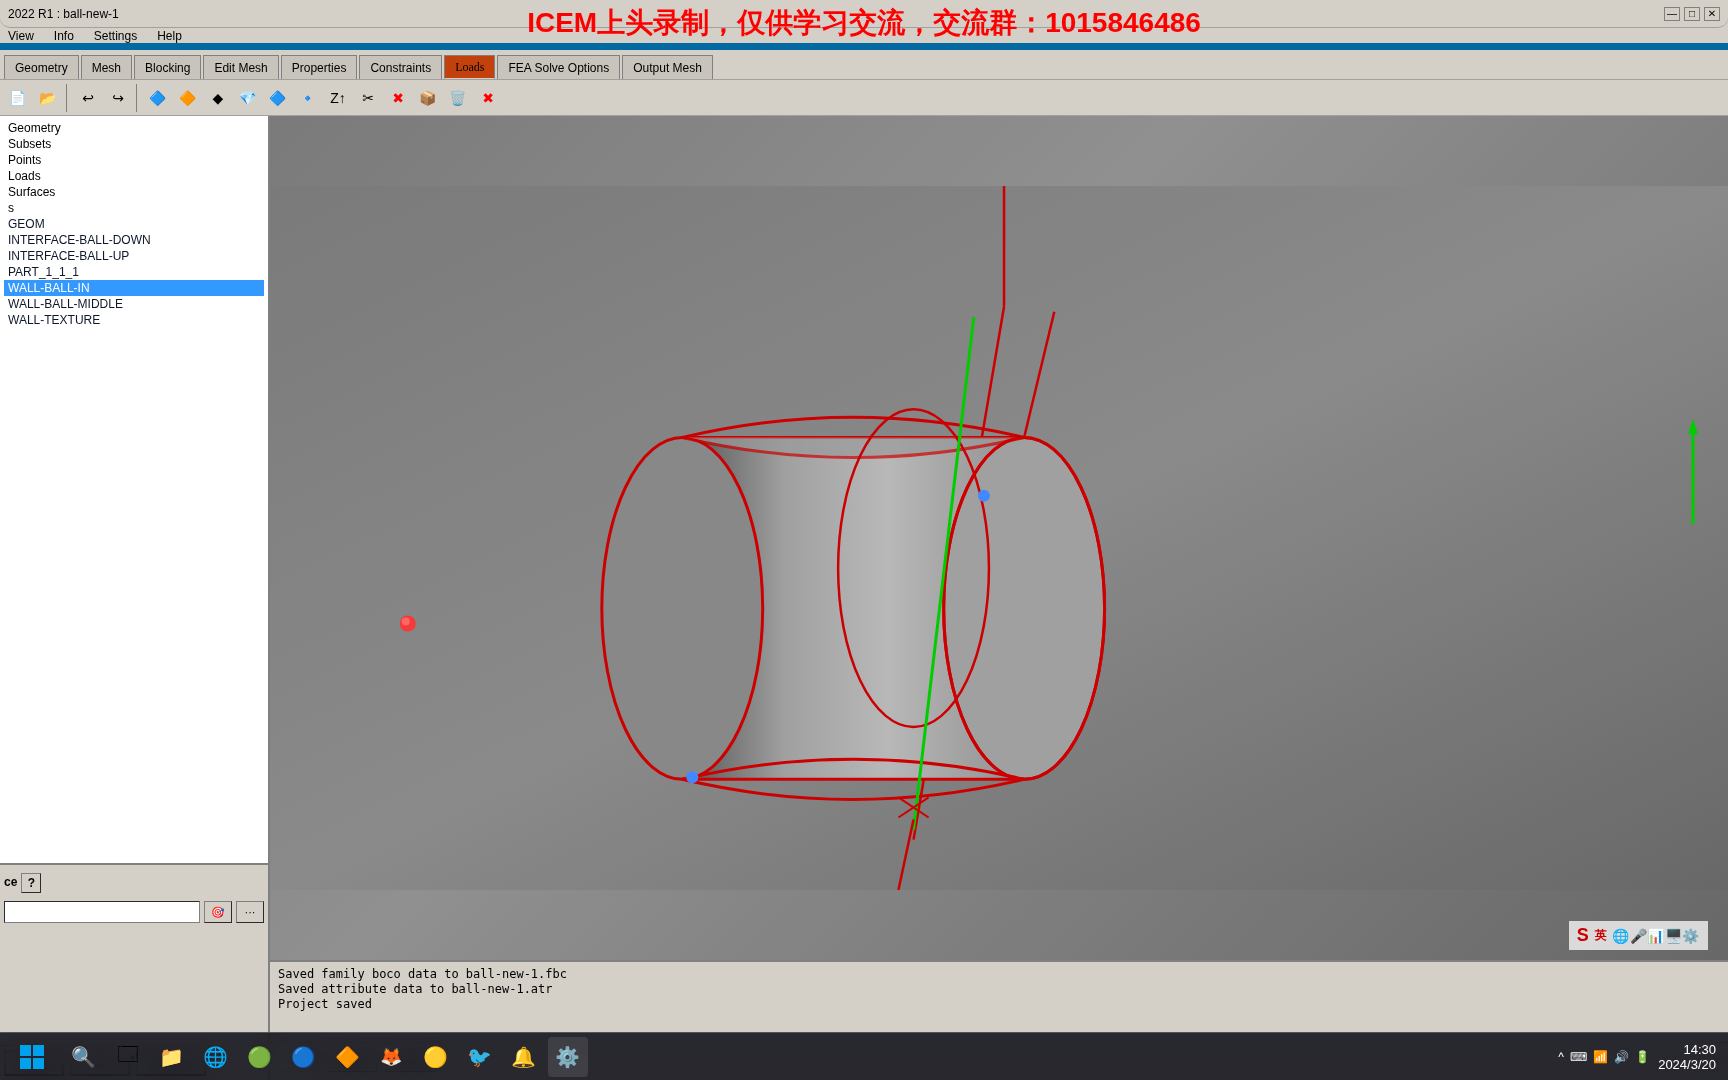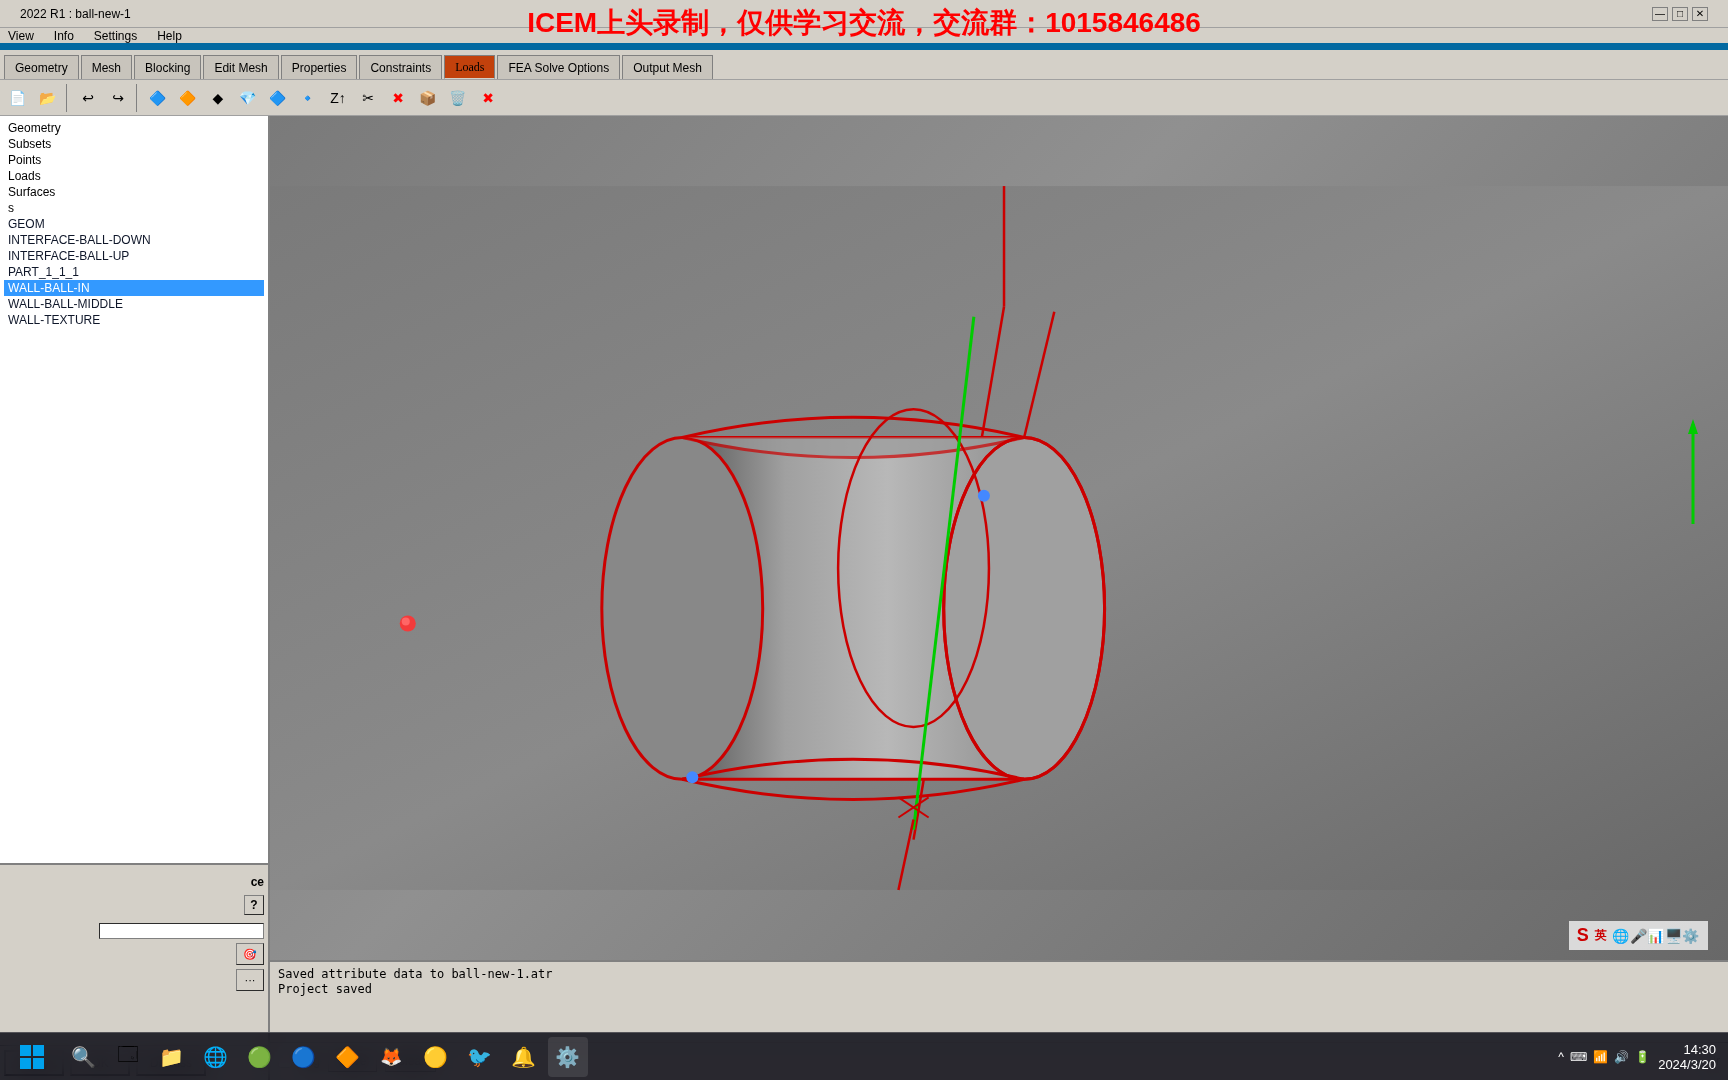--- a/index.html
+++ b/index.html
@@ -2,22 +2,23 @@
 <html><head>
   <meta charset="utf-8">
   <style>
     * { margin: 0; padding: 0; box-sizing: border-box; }
     body { width: 1728px; height: 1080px; overflow: hidden; background: #d4d0c8; font-family: 'Arial', sans-serif; font-size: 12px; position: relative; }
 
     
     #titlebar {
       width: 100%; height: 28px; background: #d4d0c8;
       display: flex; align-items: center; justify-content: space-between;
-      border-bottom: 1px solid #a0a0a0; padding: 0 20px;
+      border-bottom: 1px solid #a0a0a0; padding: 0 8px;
       position: relative;
+      border-radius: 10px;
     }
     #titlebar .title-text { font-size: 12px; color: #000; }
     #titlebar .window-controls { display: flex; gap: 4px; }
     #titlebar .win-btn { width: 16px; height: 14px; background: #d4d0c8; border: 1px solid #808080; display: flex; align-items: center; justify-content: center; font-size: 10px; cursor: pointer; }
 
     
     #watermark {
       position: absolute; top: 4px; left: 50%; transform: translateX(-50%);
       font-size: 28px; font-weight: bold; color: red;
       white-space: nowrap; z-index: 999; pointer-events: none;
@@ -77,21 +78,21 @@
     }
     .tree-item { padding: 1px 4px; font-size: 12px; cursor: pointer; color: #000; white-space: nowrap; }
     .tree-item.cyan { color: #0f172a; }
     .tree-item.highlighted { background: #3399ff; color: white; }
 
     #bottom-left {
       height: 180px; background: #d4d0c8; display: flex; flex-direction: column;
       padding: 4px;
     }
     .section-label { font-size: 12px; font-weight: bold; padding: 2px 0; }
-    .input-row { display: flex; align-items: flex-end; gap: 4px; margin: 4px 0; flex-direction: column; }
+    .input-row { display: flex; align-items: flex-start; gap: 4px; margin: 4px 0; }
     .input-row input { flex: 1; height: 22px; border: 1px inset #808080; background: white; font-size: 12px; padding: 0 4px; }
     .small-btn { width: 28px; height: 22px; background: #d4d0c8; border: 1px outset #808080; font-size: 11px; cursor: pointer; display: flex; align-items: center; justify-content: center; }
     .help-icon { width: 20px; height: 20px; background: #d4d0c8; border: 1px outset #808080; font-size: 12px; display: flex; align-items: center; justify-content: center; cursor: pointer; font-weight: bold; }
 
     
     #left-bottom-btns {
       display: flex; gap: 6px; padding: 4px; background: #d4d0c8;
       border-top: 1px solid #808080;
     }
     .action-btn {
@@ -342,20 +343,21 @@
       <div id="viewport-watermark" style="position:absolute; bottom:10px; right:20px; background:rgba(255,255,255,0.75); padding:4px 8px; display:flex; align-items:center; gap:6px; font-size:16px; font-weight:bold;">
         <span style="color:#cc0000; font-size:18px; font-weight:900;">S</span>
         <span style="font-size:12px;">英</span>
         <span style="font-size:14px;">🌐🎤📊🖥️⚙️</span>
       </div>
 
     </div>
 
     <div id="console-area">
       <div id="console-text">
+        <div>Saved family boco data to ball-new-1.fbc</div>
         <div>Saved attribute data to ball-new-1.atr</div>
         <div>Project saved</div>
       </div>
       <div id="console-bottom">
         <input type="checkbox" class="console-cb" style="">
         <span>Log</span>
         <button class="console-btn">Save</button>
         <button class="console-btn">Clear</button>
         <span style="margin-left:auto;">Ur</span>
       </div>

